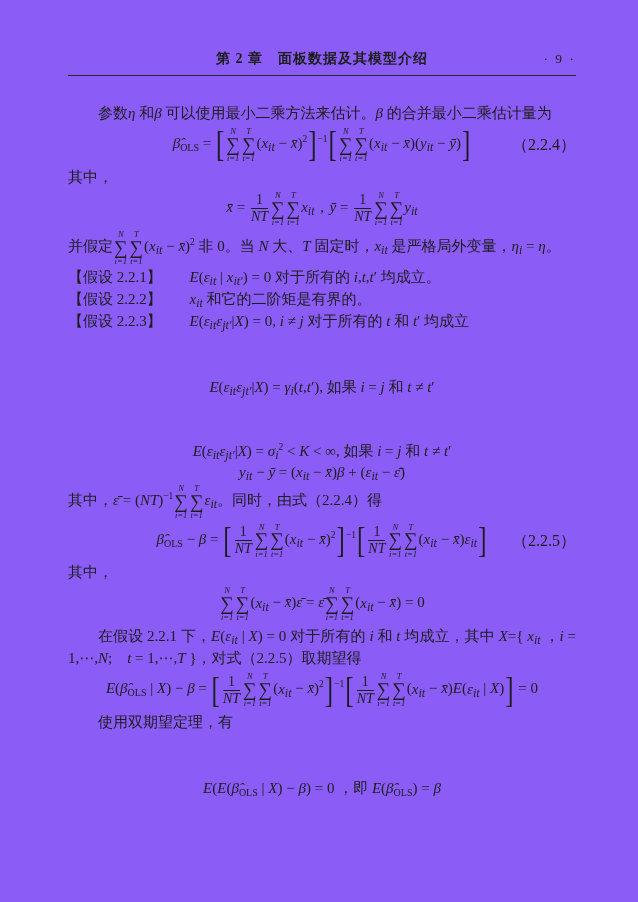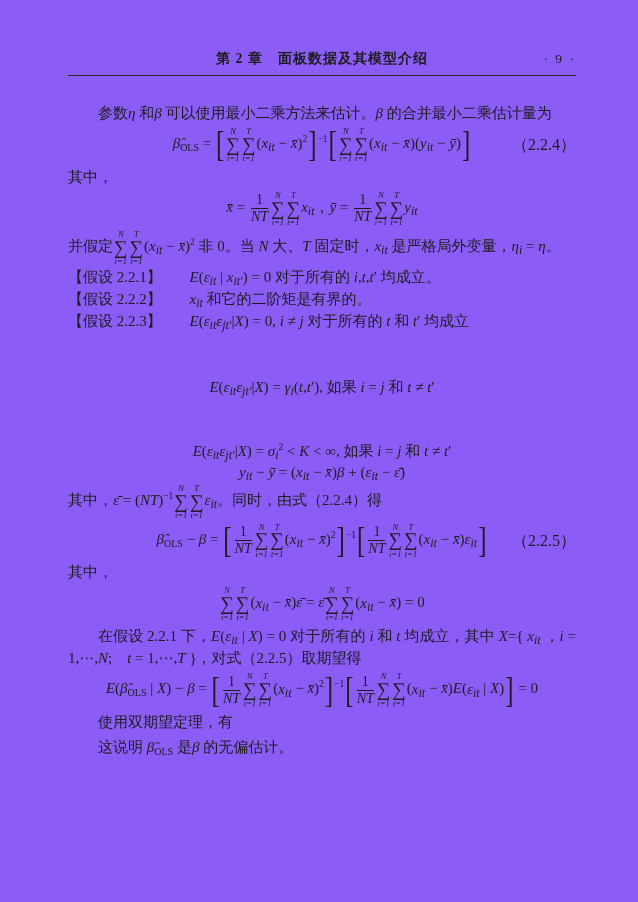--- a/index.html
+++ b/index.html
@@ -143,18 +143,18 @@
     <p class="p">其中，</p>
 
     <div class="eq"><span class="sm"><span class="t">N</span><span class="s">∑</span><span class="b">i=1</span></span><span class="sm"><span class="t">T</span><span class="s">∑</span><span class="b">t=1</span></span>(<i>x<sub>it</sub></i> − <i>x̄</i>)<i>ε̄</i> = <i>ε̄</i><span class="sm"><span class="t">N</span><span class="s">∑</span><span class="b">i=1</span></span><span class="sm"><span class="t">T</span><span class="s">∑</span><span class="b">t=1</span></span>(<i>x<sub>it</sub></i> − <i>x̄</i>) = 0</div>
 
     <p class="p ind mt">在假设 2.2.1 下，<i>E</i>(<i>ε<sub>it</sub></i> | <i>X</i>) = 0 对于所有的 <i>i</i> 和 <i>t</i> 均成立，其中 <i>X</i>={ <i>x<sub>it</sub></i> ，<i>i</i> = 1,⋯,<i>N</i>;　<i>t</i> = 1,⋯,<i>T</i> }，对式（2.2.5）取期望得</p>
 
     <div class="eq"><i>E</i>(<i>β̂</i><sub class="sc">OLS</sub> | <i>X</i>) − <i>β</i> = <span class="bk">[</span><span class="fr"><span class="n">1</span><span class="d">NT</span></span><span class="sm"><span class="t">N</span><span class="s">∑</span><span class="b">i=1</span></span><span class="sm"><span class="t">T</span><span class="s">∑</span><span class="b">t=1</span></span>(<i>x<sub>it</sub></i> − <i>x̄</i>)<sup>2</sup><span class="bk">]</span><sup>−1</sup><span class="bk">[</span><span class="fr"><span class="n">1</span><span class="d">NT</span></span><span class="sm"><span class="t">N</span><span class="s">∑</span><span class="b">i=1</span></span><span class="sm"><span class="t">T</span><span class="s">∑</span><span class="b">t=1</span></span>(<i>x<sub>it</sub></i> − <i>x̄</i>)<i>E</i>(<i>ε<sub>it</sub></i> | <i>X</i>)<span class="bk">]</span> = 0</div>
 
     <p class="p ind mt">使用双期望定理，有</p>
 
+    <div class="eq tall"><i>E</i>(<i>E</i>(<i>β̂</i><sub class="sc">OLS</sub> | <i>X</i>) − <i>β</i>) = 0 ，即 <i>E</i>(<i>β̂</i><sub class="sc">OLS</sub>) = <i>β</i></div>
 
-    <p class="p ind mt">这说明 <i>β̂</i><sub class="sc">OLS</sub> 是<i>β</i> 的无偏估计。</p>
 
 
   </div>
 </div>
 
 </body></html>

